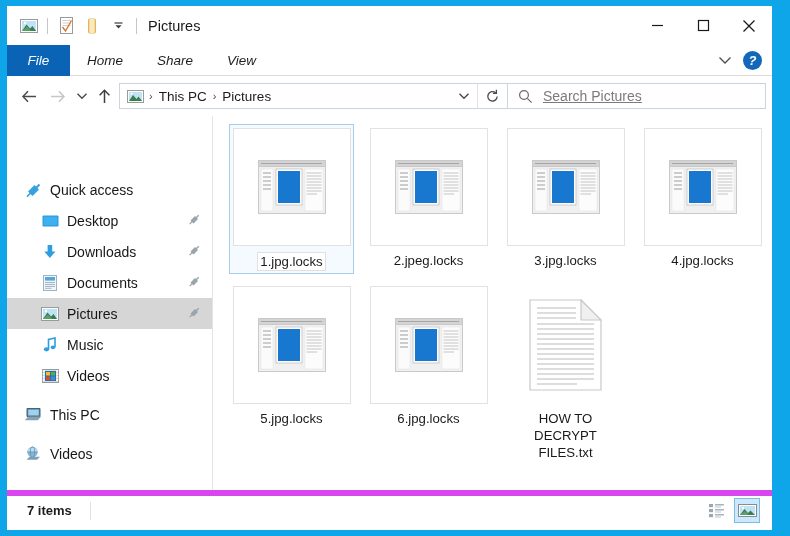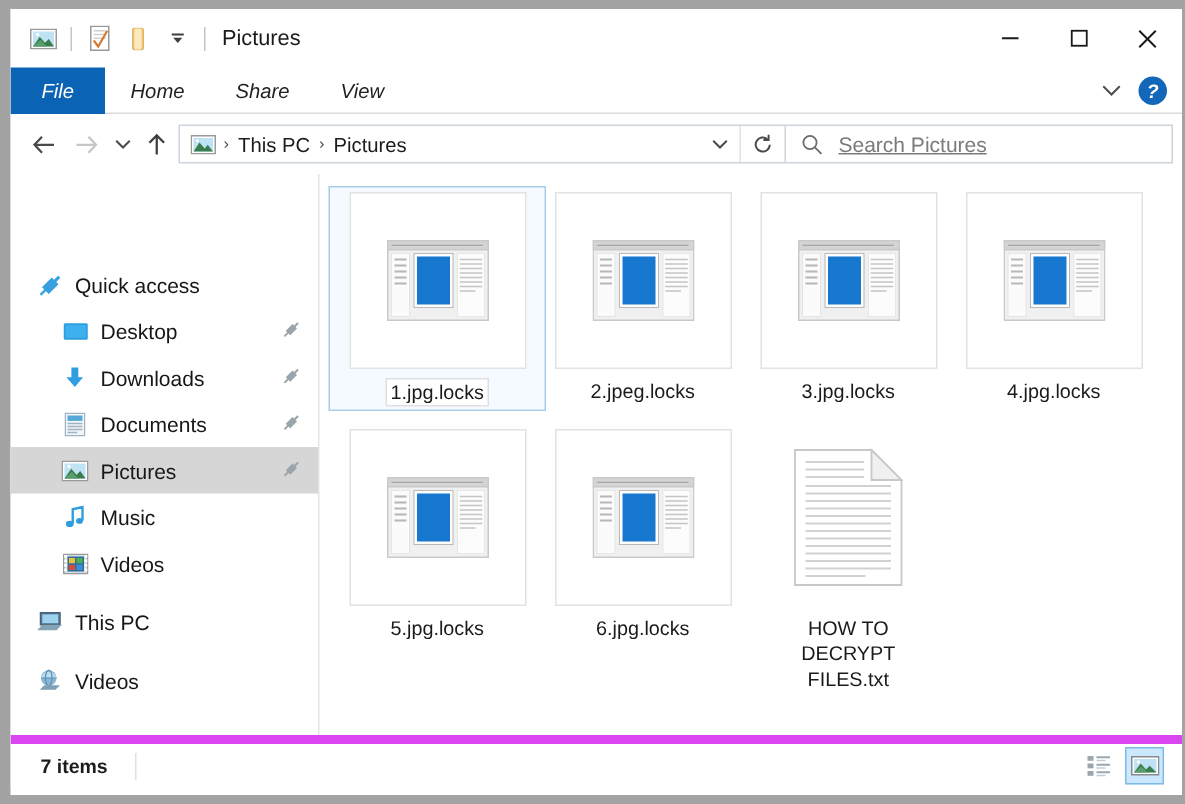--- a/index.html
+++ b/index.html
@@ -9,22 +9,22 @@
     overflow: hidden;
     font-family: "Liberation Sans", sans-serif;
     background: #ffffff;
   }
 
   
   #window-frame {
     position: absolute;
     left: 0; top: 0;
     width: 790px; height: 536px;
-    background: #a3a3a3;
-    padding: 6px 2px 6px 7px;
+    background: #0ea5e9;
+    padding: 6px 18px 6px 7px;
   }
   #window-body {
     position: relative;
     width: 100%; height: 100%;
     background: #ffffff;
     overflow: hidden;
   }
 
   
   #watermark {
@@ -257,21 +257,21 @@
   }
   .file-tile {
     width: 137px;
     padding: 0;
     margin: 0 0 8px 0;
     display: flex;
     flex-direction: column;
     align-items: center;
   }
   .tile-inner {
-    width: 145px;
+    width: 125px;
     display: flex;
     flex-direction: column;
     align-items: center;
     padding: 3px 3px 2px 3px;
     border: 1px solid transparent;
   }
   .file-tile.selected .tile-inner {
     border: 1px solid #a8cdea;
     background: rgba(205, 232, 255, 0.22);
   }

